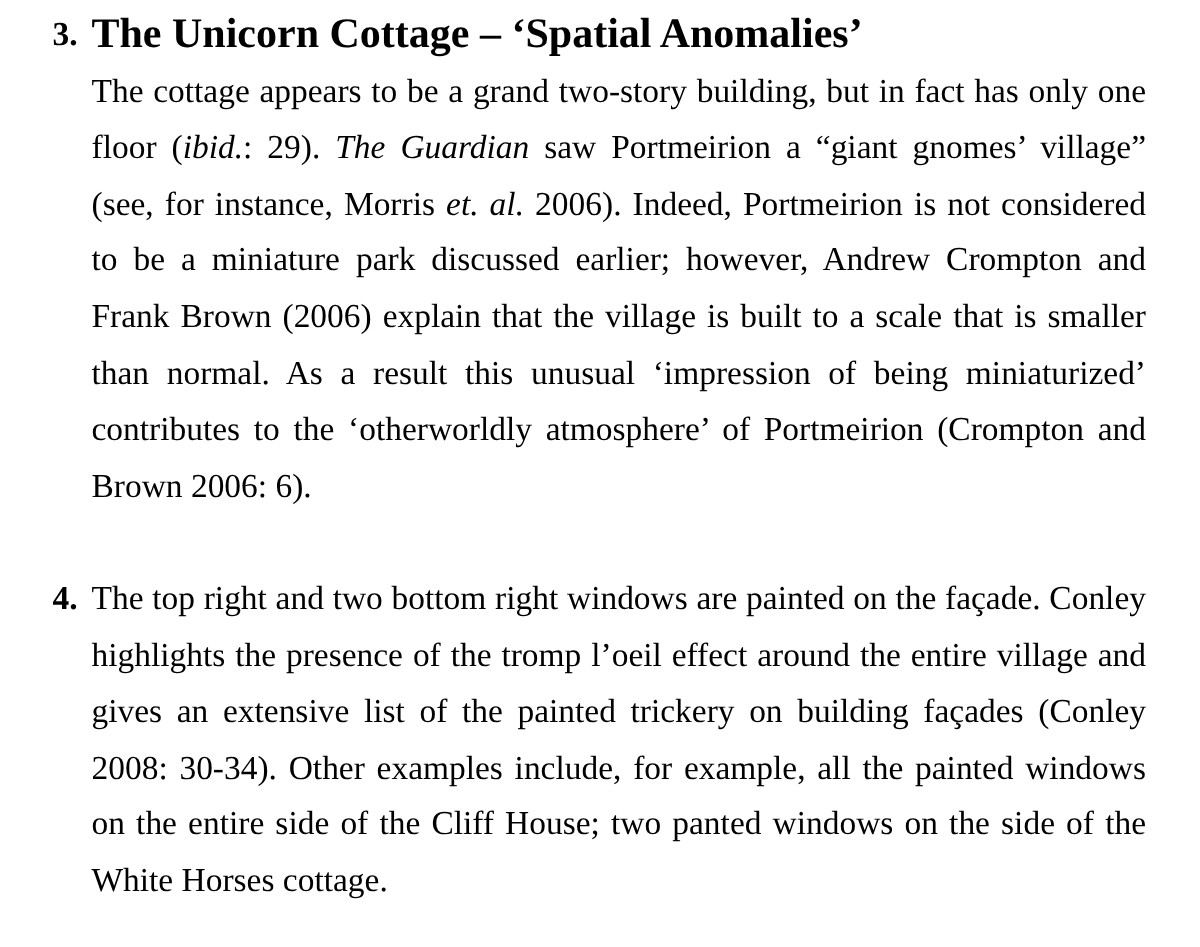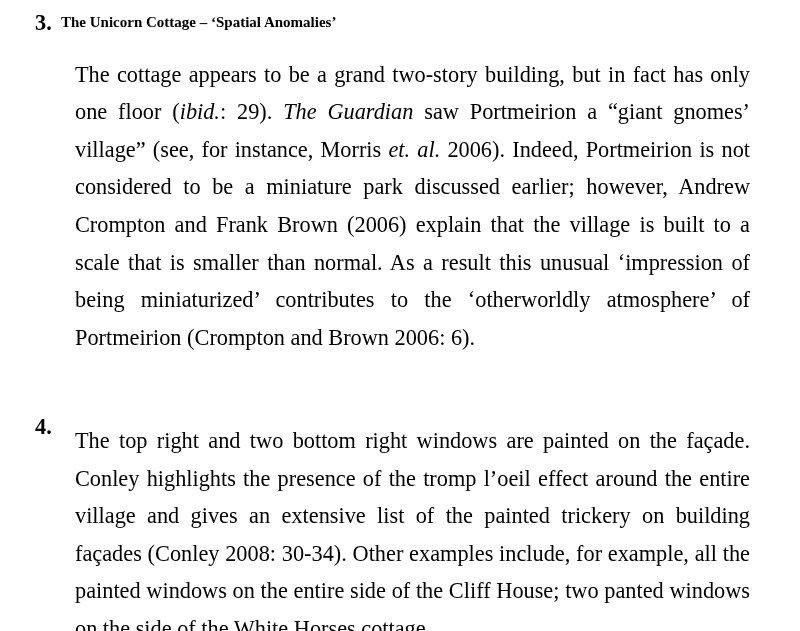--- a/index.html
+++ b/index.html
@@ -34,26 +34,26 @@
     flex: 0 0 26px;
     width: 26px;
     font-weight: 700;
   }
   .item-body {
     flex: 1 1 auto;
     min-width: 0;
   }
   .item-heading {
     margin: 0;
-    font-size: 15px;
+    font-size: 28px;
     line-height: 37.6px;
     font-weight: 700;
   }
   .item-paragraph {
-    margin: 14px;
+    margin: 0;
     text-align: justify;
     text-justify: inter-word;
   }
   .item-paragraph em {
     font-style: italic;
   }
 </style>
 </head>
 <body>
 

